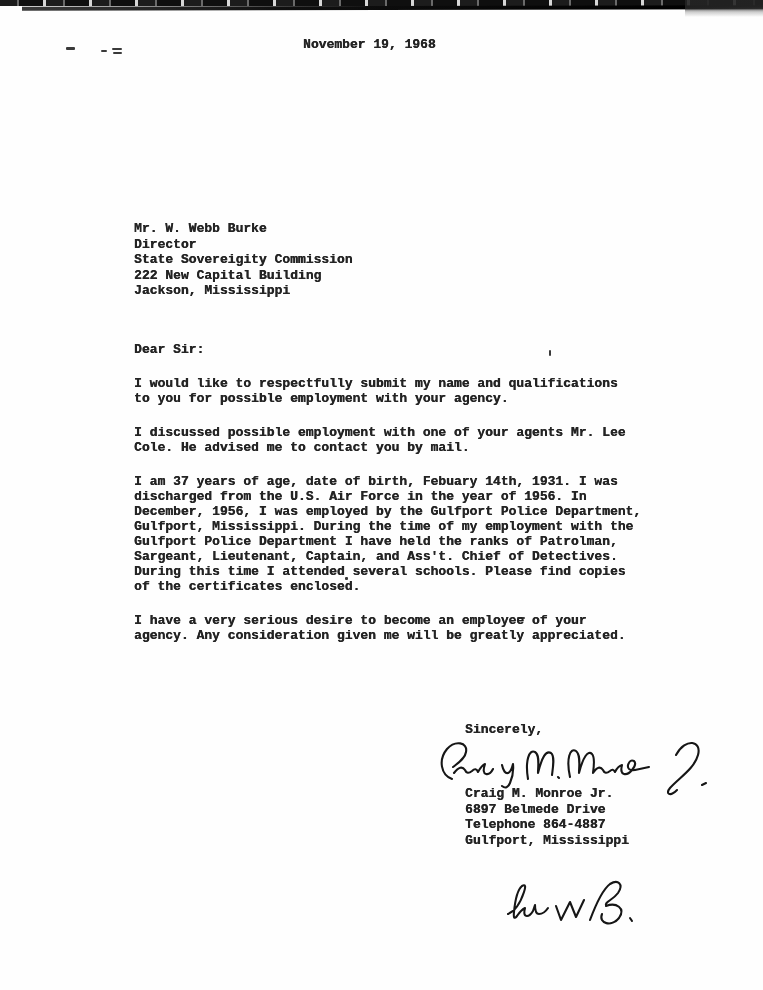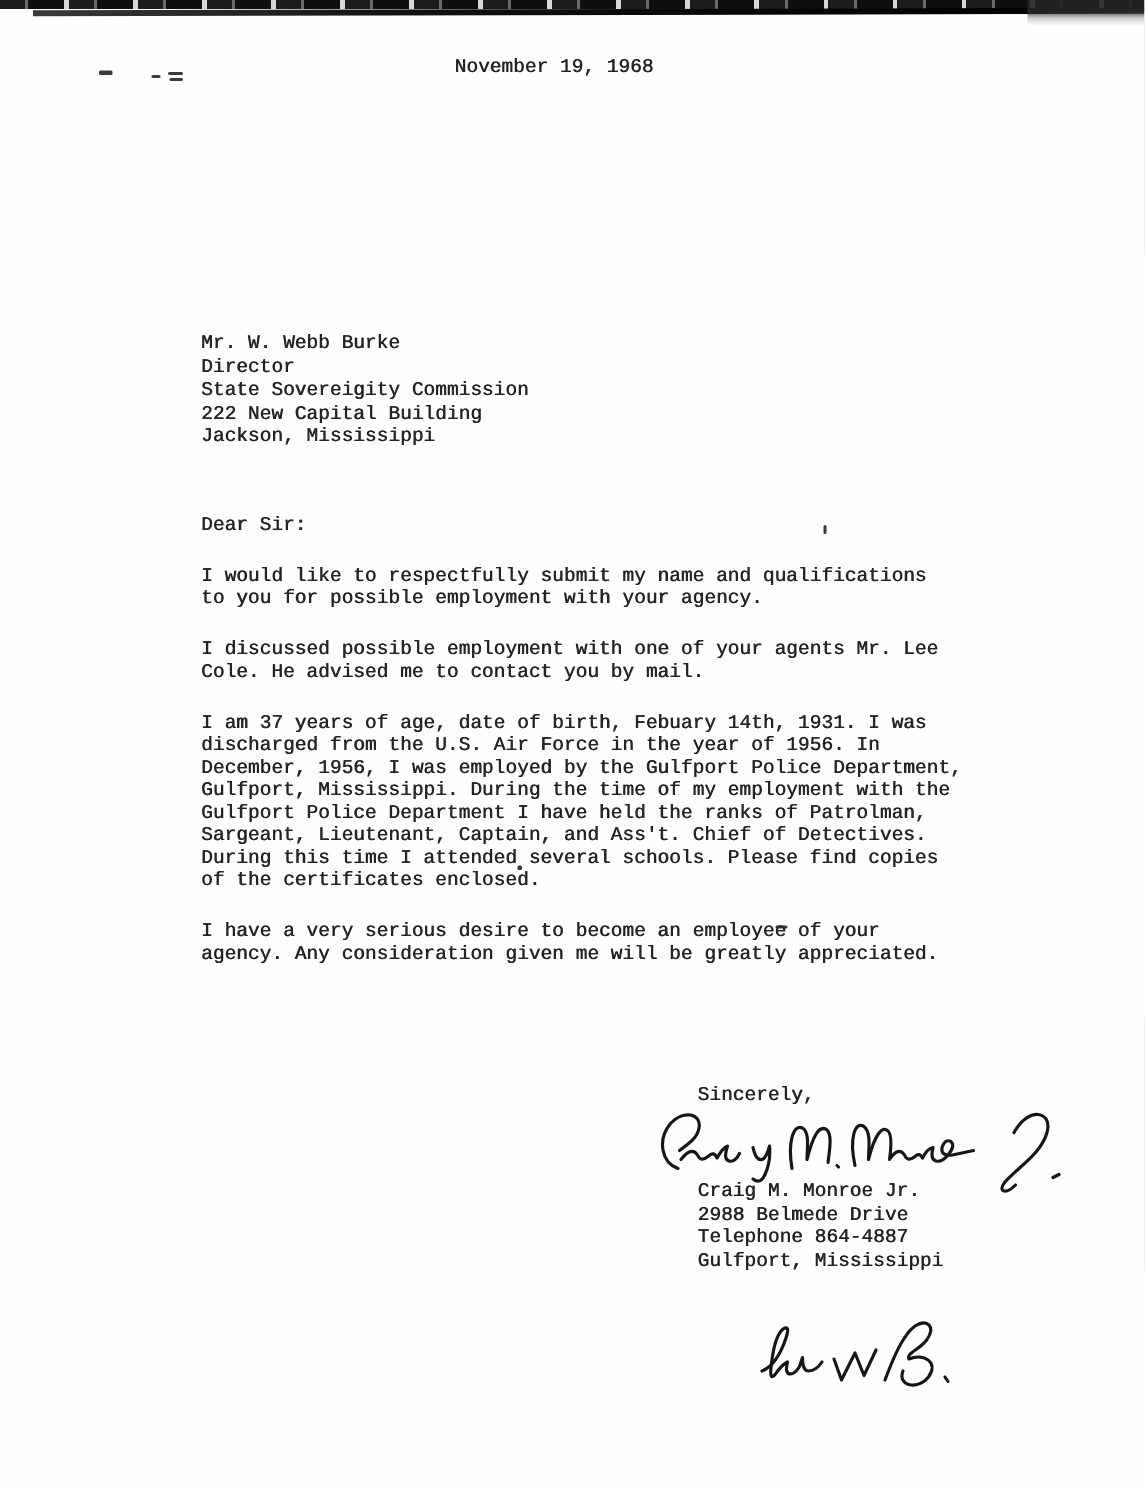--- a/index.html
+++ b/index.html
@@ -3,20 +3,21 @@
 <meta charset="utf-8">
 <style>
   html,body{margin:0;padding:0;background:#e8e8e8;}
   .page{
     position:relative;
     width:763px;height:990px;
     background:#fefefe;
     overflow:hidden;
     font-family:"Liberation Mono","DejaVu Sans Mono",monospace;
     color:#222;
+    font-weight:bold;
   }
   pre{
     margin:0;
     font-family:"Liberation Mono","DejaVu Sans Mono",monospace;
     font-size:13px;
     line-height:15px;
     color:#242424;
     text-shadow:0.35px 0 0 currentColor; 
   }
   .abs{position:absolute;}
@@ -104,21 +105,21 @@
              M18,40 q7,-9 11,-3 q2,5 7,1 q4,-4 6,1 q4,-7 7,-8 q-3,9 1,10 q4,1 7,-5
              M66,32 q2,9 6,8 q3,-1 5,-9 q1,10 -3,19 q-3,7 -8,3"></path>
     <path d="M92,46 C89,28 93,16 99,19 C104,22 102,33 102,40 C106,24 110,17 115,20 C119,23 117,34 116,42 M122,44 l1,1"></path>
     <path d="M134,44 C130,26 134,14 140,18 C145,22 143,33 143,40 C147,24 152,17 156,21 C159,24 158,33 157,40
              q6,-9 10,-3 q2,5 7,1 q3,-3 5,1 q3,-6 7,-7 q-2,8 2,9 q4,1 8,-4 q5,-6 2,-9 q-4,-2 -6,4 q-1,6 7,5 l14,-3"></path>
     <path d="M240,22 C250,4 266,8 262,22 C258,36 244,44 234,55 C229,61 234,64 241,57 M266,52 l4,-2"></path>
   </svg>
 
   <div class="abs sig-block">
     <pre>Craig M. Monroe Jr.
-2988 Belmede Drive
+6897 Belmede Drive
 Telephone 864-4887
 Gulfport, Mississippi</pre>
   </div>
 
   <svg class="abs note-svg" width="150" height="60" viewBox="0 0 150 60" aria-label="File W.B.">
     <path d="M8,38 q10,-4 16,-22 q3,-9 -2,-6 q-6,5 -8,26 q-1,9 3,4 q4,-6 8,-8 q-2,8 2,8 q3,0 6,-5 l2,-6 q0,9 4,9 q5,0 9,-6"></path>
     <path d="M56,30 l5,14 l9,-18 l6,15 l8,-17"></path>
     <path d="M90,44 C96,28 102,14 110,8 C118,3 124,8 118,17 C113,24 104,26 106,30 C116,26 126,32 119,42 C112,51 98,48 102,38 M130,42 l2,3"></path>
   </svg>
 

